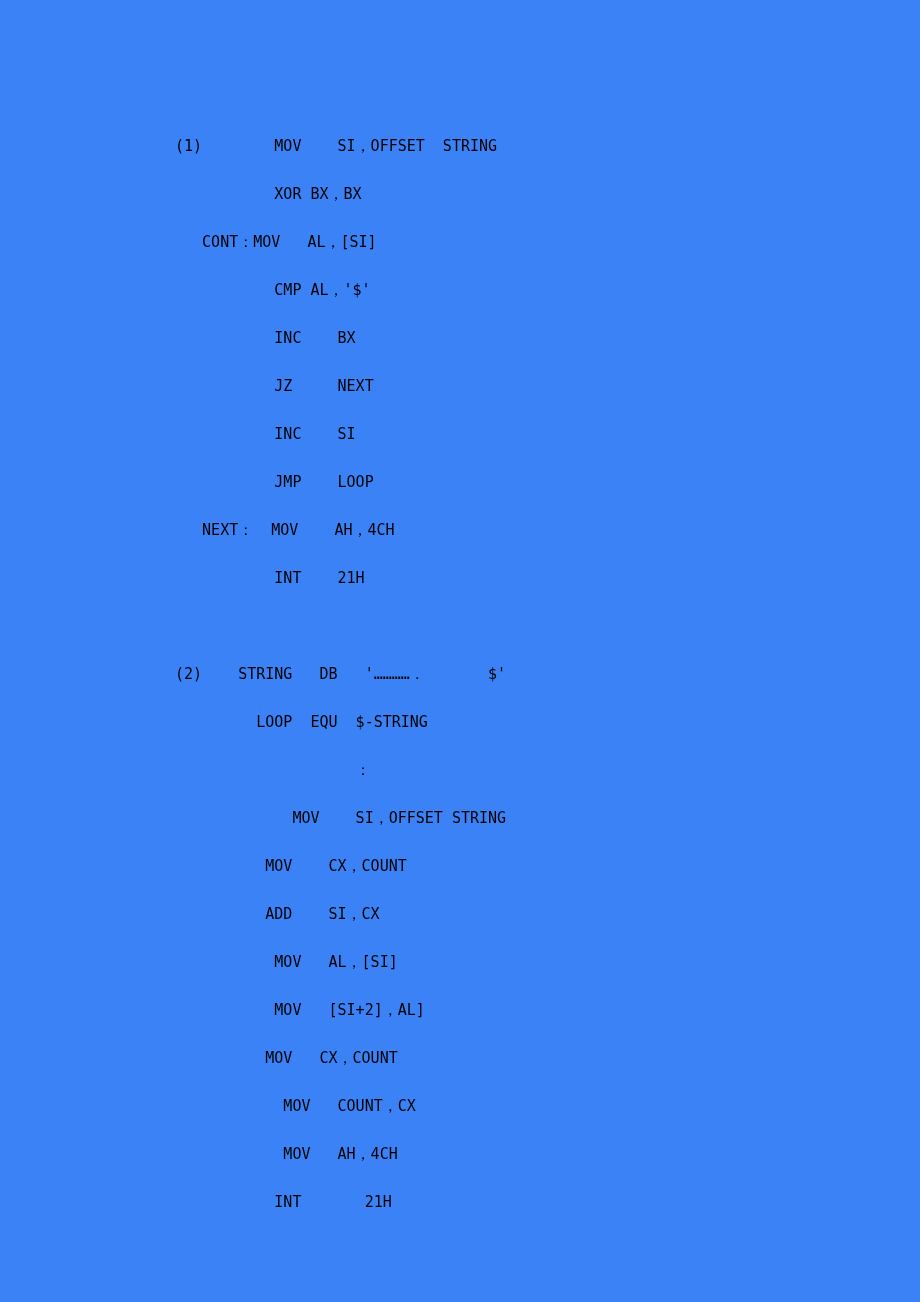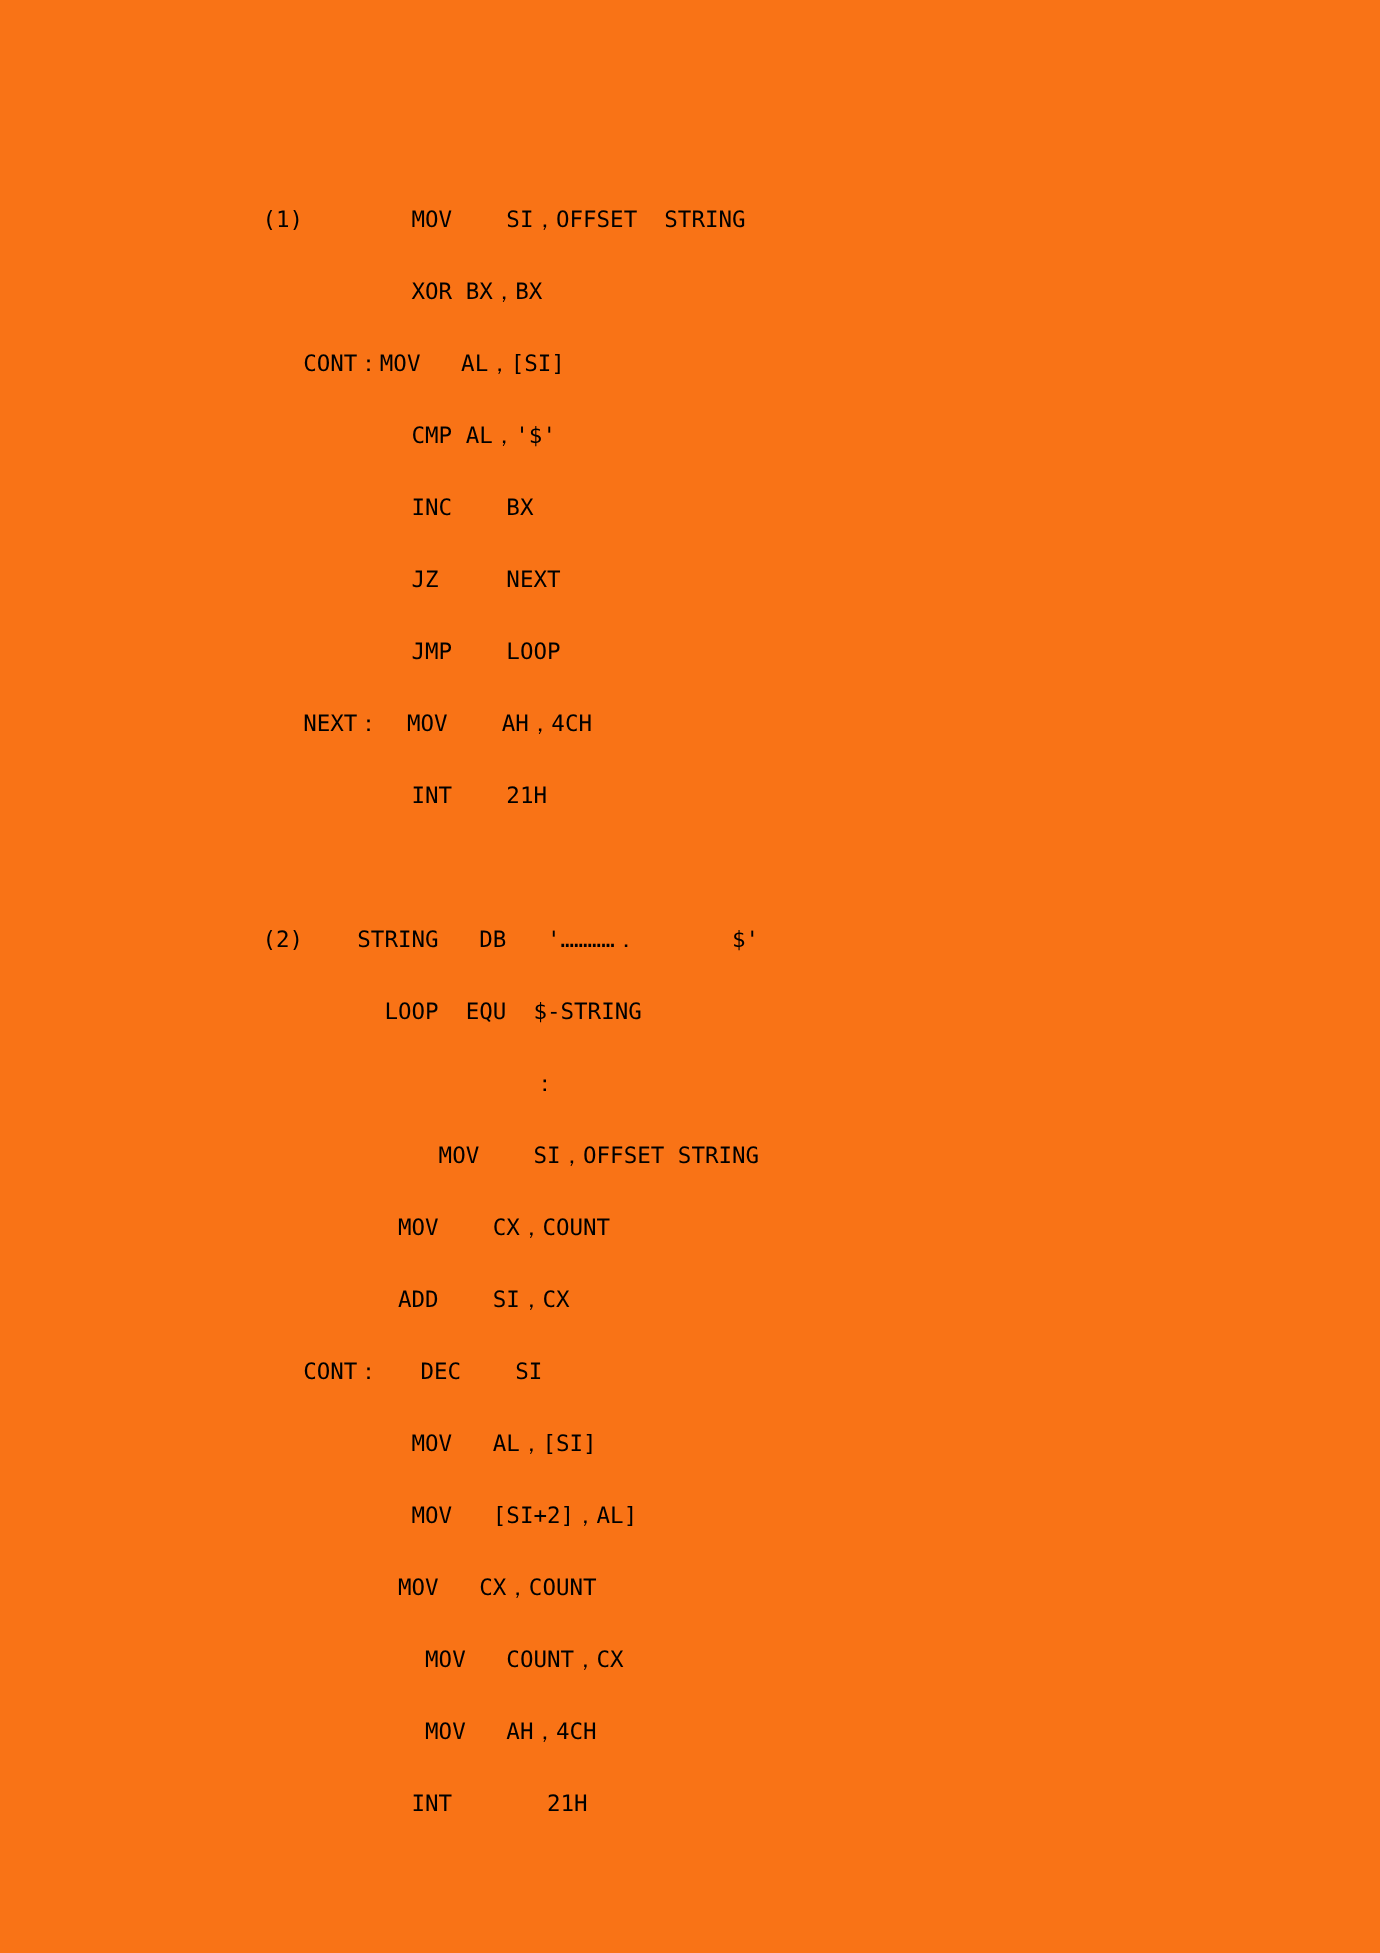--- a/index.html
+++ b/index.html
@@ -5,21 +5,21 @@
   html, body {
     margin: 0;
     padding: 0;
     background: #ffffff;
     width: 920px;
   }
   .page {
     position: relative;
     width: 920px;
     height: 1302px;
-    background: #f97316;
+    background: #3b82f6;
     font-family: "SimSun", "NSimSun", "宋体", serif;
     font-size: 15px;
     line-height: 1.6;
     color: #000000;
     text-decoration: underline;
   }
   .content {
     position: absolute;
     left: 175px;
     top: 110px;
@@ -38,31 +38,31 @@
 <body>
 
 <div class="page">
   <div class="content">
 <span class="line mono">(1)        MOV    SI，OFFSET  STRING</span>
 <span class="line mono">           XOR BX，BX</span>
 <span class="line mono">   CONT：MOV   AL，[SI]</span>
 <span class="line mono">           CMP AL，'$'</span>
 <span class="line mono">           INC    BX</span>
 <span class="line mono">           JZ     NEXT</span>
+<span class="line mono">           INC    SI</span>
 <span class="line mono">           JMP    LOOP</span>
 <span class="line mono">   NEXT：  MOV    AH，4CH</span>
 <span class="line mono">           INT    21H</span>
 <span class="line"> </span>
 <span class="line mono">(2)    STRING   DB   '…………．       $'</span>
 <span class="line mono">         LOOP  EQU  $-STRING</span>
 <span class="line mono">                    ：</span>
 <span class="line mono">             MOV    SI，OFFSET STRING</span>
 <span class="line mono">          MOV    CX，COUNT</span>
 <span class="line mono">          ADD    SI，CX</span>
-<span class="line mono">   CONT：   DEC    SI</span>
 <span class="line mono">           MOV   AL，[SI]</span>
 <span class="line mono">           MOV   [SI+2]，AL]</span>
 <span class="line mono">          MOV   CX，COUNT</span>
 <span class="line mono">            MOV   COUNT，CX</span>
 <span class="line mono">            MOV   AH，4CH</span>
 <span class="line mono">           INT       21H</span>
 
 
 
 

